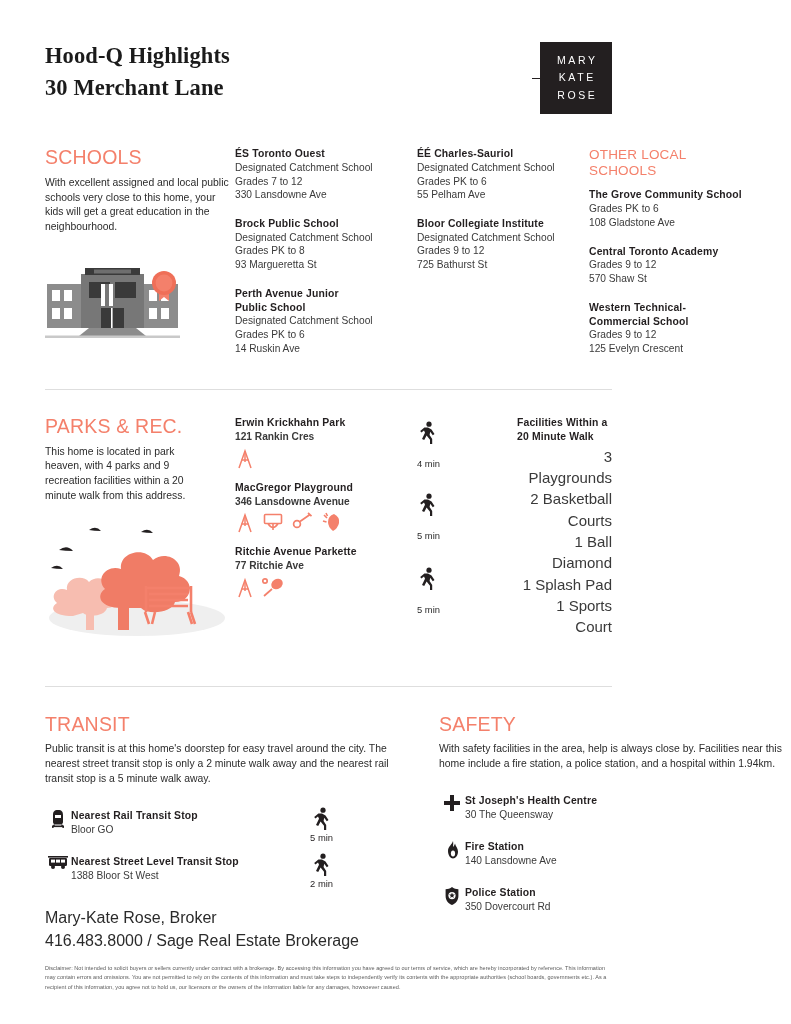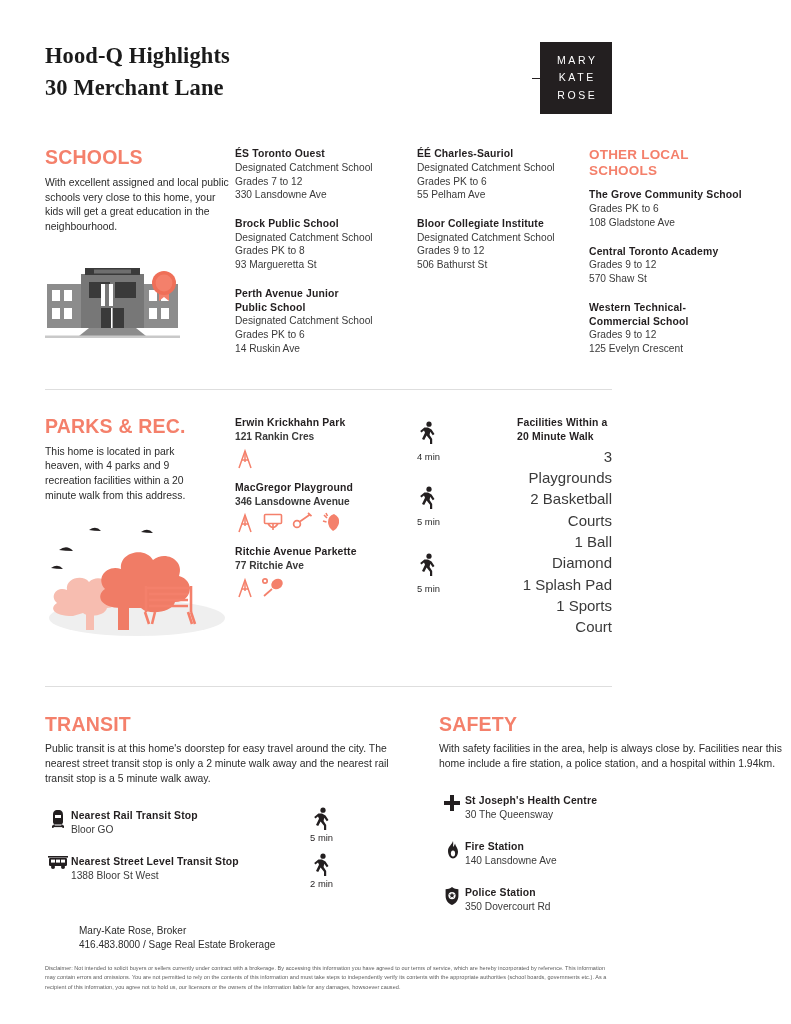--- a/index.html
+++ b/index.html
@@ -26,21 +26,21 @@
   }
   .logo span {
     color: #ffffff; font-size: 10.5px; font-weight: normal; letter-spacing: 2.6px;
     line-height: 1.65; text-indent: 2.6px;
   }
   .logo .tick { position: absolute; left: -8px; top: 36px; width: 11px; height: 1.4px; background: #231f20; }
 
   
   .sec-head {
     color: #f4806b; font-size: 19.5px; letter-spacing: .2px; line-height: 1.12;
-    font-weight: bold; margin-bottom: 7px;
+    font-weight: normal; margin-bottom: 7px;
   }
   .sec-head.sm { font-size: 13.5px; line-height: 1.2; }
   .blurb { font-size: 10.4px; line-height: 1.42; color: #2b2b2b; }
   .divider { height: 1px; background: #dedede; }
 
   
   .schools { display: flex; padding-top: 33px; }
   .col-left { width: 190px; flex: none; }
   .col-a { width: 182px; flex: none; }
   .col-b { width: 172px; flex: none; }
@@ -55,42 +55,42 @@
 
   
   .parks { display: flex; padding-top: 26px; }
   .park-entry { margin-bottom: 9px; }
   .park-entry .name { font-size: 10.4px; font-weight: bold; line-height: 1.35; letter-spacing: .15px; }
   .park-entry .addr { font-size: 10.2px; line-height: 1.35; color: #3a3a3a; font-weight: bold; }
   .amen { display: flex; gap: 7px; align-items: center; height: 26px; margin-top: 2px; }
 
   .walkcol { width: 100px; flex: none; padding-top: 5px; }
   .walk { display: flex; flex-direction: column; align-items: flex-start; }
-  .walk .mins { font-size: 9.4px; color: #2b2b2b; margin-top: 6px; }
+  .walk .mins { font-size: 9.4px; color: #2b2b2b; margin-top: 13px; }
 
   .facil .fhead { font-size: 10.4px; font-weight: bold; line-height: 1.35; letter-spacing: .15px; margin-bottom: 2px; }
   .facil .fitem { font-size: 15px; line-height: 1.42; color: #3a3a3a; text-align: right; }
 
   .park-art { margin-top: 16px; }
 
   
   .bottom { display: flex; padding-top: 27px; }
   .bcol { width: 350px; flex: none; }
   .vline { width: 1px; background: #dedede; margin: 3px 22px 0 22px; height: 195px; }
 
   .poi { display: flex; align-items: flex-start; margin-bottom: 18px; position: relative; }
   .poi .ico { width: 26px; flex: none; display: flex; justify-content: center; padding-top: 1px; }
   .poi .txt .name { font-size: 10.4px; font-weight: bold; line-height: 1.35; letter-spacing: .15px; }
   .poi .txt .addr { font-size: 10.2px; line-height: 1.35; color: #3a3a3a; }
   .poi .walk-right { position: absolute; right: 62px; top: -2px; display: flex; flex-direction: column; align-items: center; }
   .poi .walk-right .mins { font-size: 9.4px; margin-top: 1px; }
 
   
   .footer { position: absolute; left: 45px; right: 45px; bottom: 32px; }
-  .footer .broker { font-size: 10px; line-height: 1.42; color: #2b2b2b; margin-left: 34px; }
+  .footer .broker { font-size: 16px; line-height: 1.42; color: #2b2b2b; }
   .disclaimer { font-size: 5.5px; line-height: 1.72; color: #5a5a5a; margin-top: 11px; letter-spacing: .05px; }
 </style>
 </head>
 <body>
 
 <div class="page">
 
   <div class="header">
     <div class="title-block">
       <h1>Hood-Q Highlights</h1>
@@ -168,21 +168,21 @@
       <div class="entry">
         <div class="name">ÉÉ Charles-Sauriol</div>
         <div class="line">Designated Catchment School</div>
         <div class="line">Grades PK to 6</div>
         <div class="line">55 Pelham Ave</div>
       </div>
       <div class="entry">
         <div class="name">Bloor Collegiate Institute</div>
         <div class="line">Designated Catchment School</div>
         <div class="line">Grades 9 to 12</div>
-        <div class="line">506 Bathurst St</div>
+        <div class="line">725 Bathurst St</div>
       </div>
     </div>
 
     <div class="col-c">
       <div class="sec-head sm" style="margin-bottom:9px;max-width:110px">OTHER LOCAL SCHOOLS</div>
       <div class="entry">
         <div class="name">The Grove Community School</div>
         <div class="line">Grades PK to 6</div>
         <div class="line">108 Gladstone Ave</div>
       </div>

